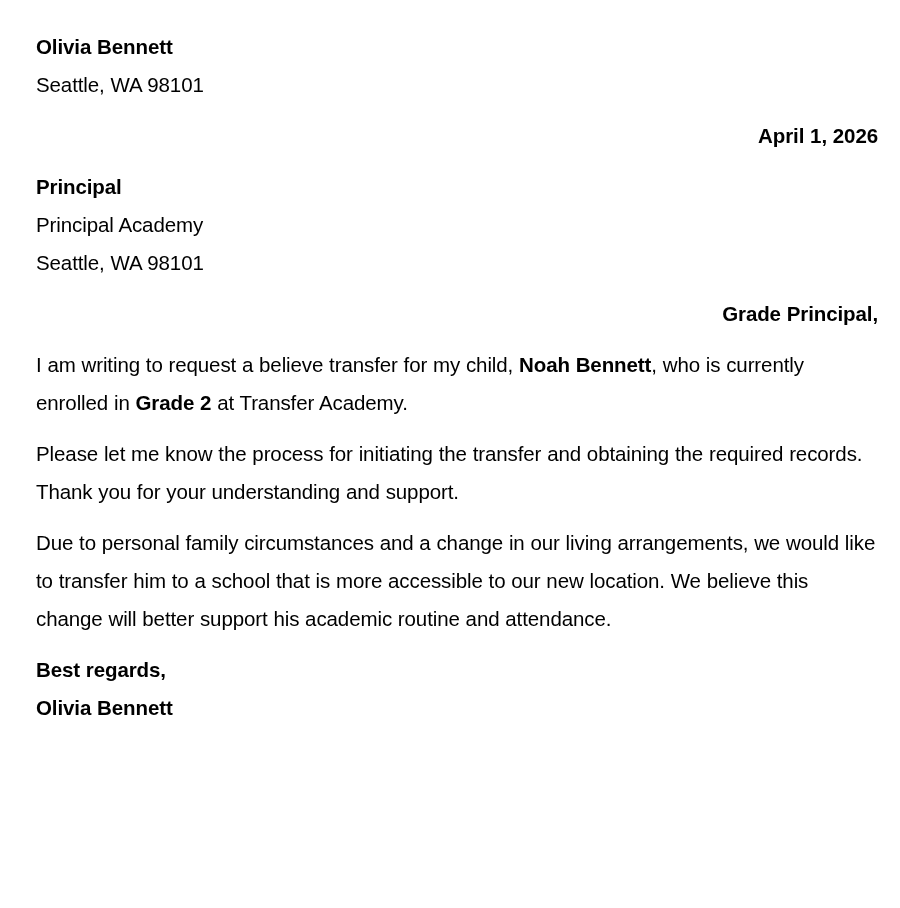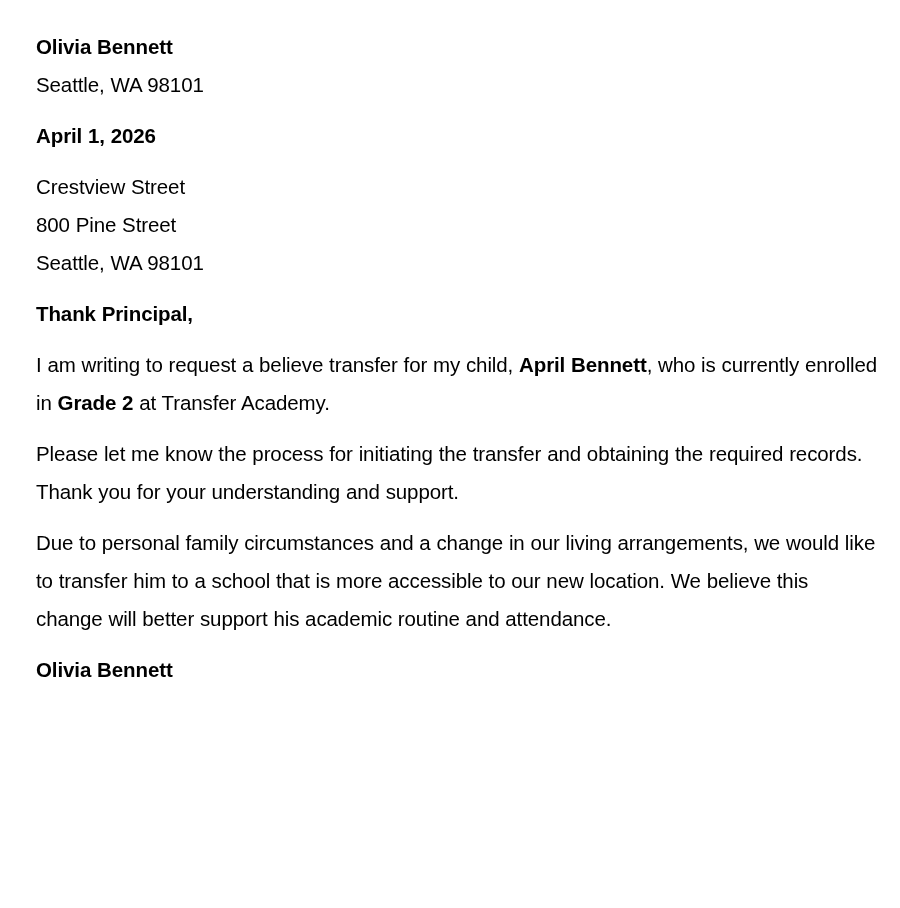--- a/index.html
+++ b/index.html
@@ -28,20 +28,21 @@
     line-height: 38px;
     font-weight: 400;
     letter-spacing: -0.1px;
     word-spacing: 0.2px;
   }
   .block:last-child {
     margin-bottom: 0;
   }
   .block.bold {
     font-weight: 700;
+    text-align: right;
   }
   .line {
     display: block;
   }
   .line.bold {
     font-weight: 700;
   }
   b, .strong {
     font-weight: 700;
   }
@@ -55,31 +56,32 @@
 <div id="letter">
 
   <div class="block">
     <span class="line bold">Olivia Bennett</span>
     <span class="line">Seattle, WA 98101</span>
   </div>
 
   <div class="block bold">April 1, 2026</div>
 
   <div class="block">
-    <span class="line">Crestview Street</span>
-    <span class="line">800 Pine Street</span>
+    <span class="line bold">Principal</span>
+    <span class="line">Principal Academy</span>
     <span class="line">Seattle, WA 98101</span>
   </div>
 
 
-  <div class="block bold">Thank Principal,</div>
+  <div class="block bold">Grade Principal,</div>
 
-  <div class="block body-par"><span>I am writing to request a believe transfer for my child, </span><b>April Bennett</b><span>, who is currently enrolled in </span><b>Grade 2</b><span> at Transfer Academy.</span></div>
+  <div class="block body-par"><span>I am writing to request a believe transfer for my child, </span><b>Noah Bennett</b><span>, who is currently enrolled in </span><b>Grade 2</b><span> at Transfer Academy.</span></div>
 
   <div class="block body-par">Please let me know the process for initiating the transfer and obtaining the required records. Thank you for your understanding and support.</div>
 
   <div class="block body-par">Due to personal family circumstances and a change in our living arrangements, we would like to transfer him to a school that is more accessible to our new location. We believe this change will better support his academic routine and attendance.</div>
 
   <div class="block">
+    <span class="line bold">Best regards,</span>
     <span class="line bold">Olivia Bennett</span>
   </div>
 
 </div>
 
 </body></html>

